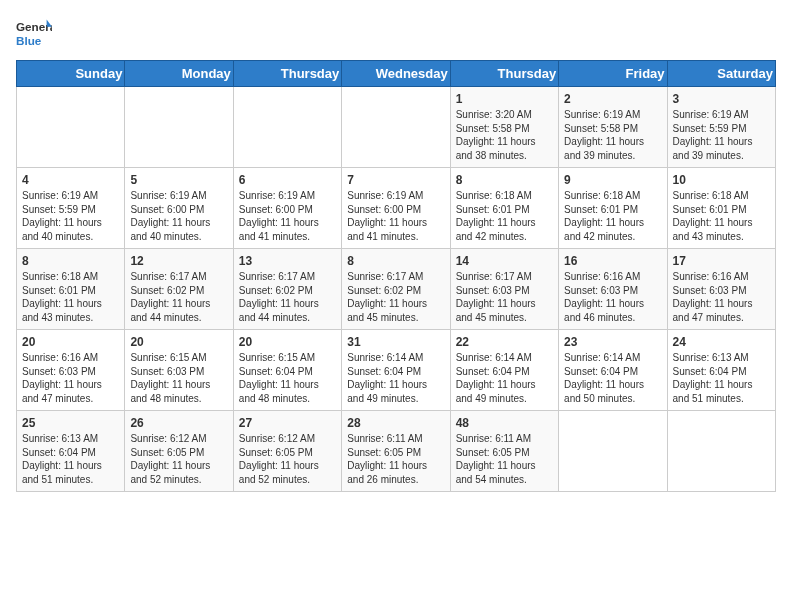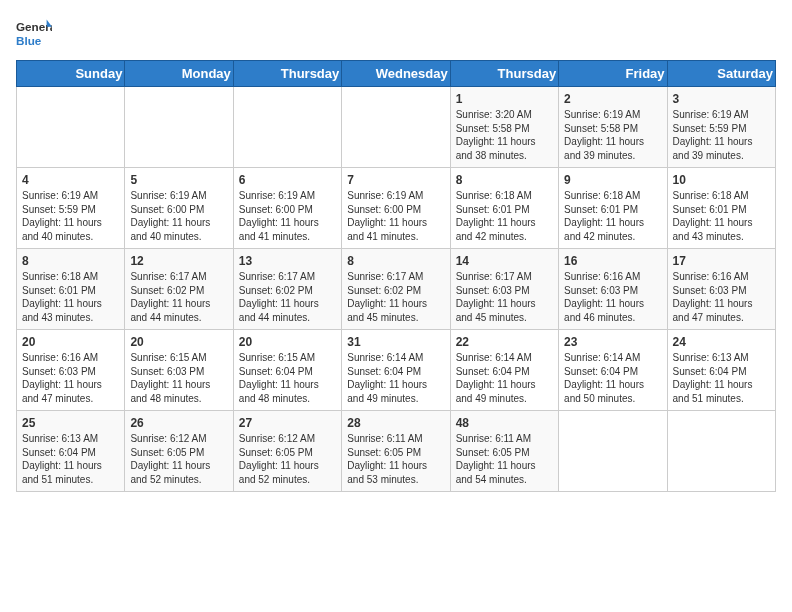--- a/index.html
+++ b/index.html
@@ -334,21 +334,21 @@
             <span>Sunrise: 6:12 AM</span><br>
             <span>Sunset: 6:05 PM</span><br>
             <span>Daylight: 11 hours and 52 minutes.</span>
           </div>
         </td>
         <td>
           <div class="day-num">28</div>
           <div class="day-info">
             <span>Sunrise: 6:11 AM</span><br>
             <span>Sunset: 6:05 PM</span><br>
-            <span>Daylight: 11 hours and 53 minutes.</span>
+            <span>Daylight: 11 hours and 26 minutes.</span>
           </div>
         </td>
         <td>
           <div class="day-num">48</div>
           <div class="day-info">
             <span>Sunrise: 6:11 AM</span><br>
             <span>Sunset: 6:05 PM</span><br>
             <span>Daylight: 11 hours and 54 minutes.</span>
           </div>
         </td>

